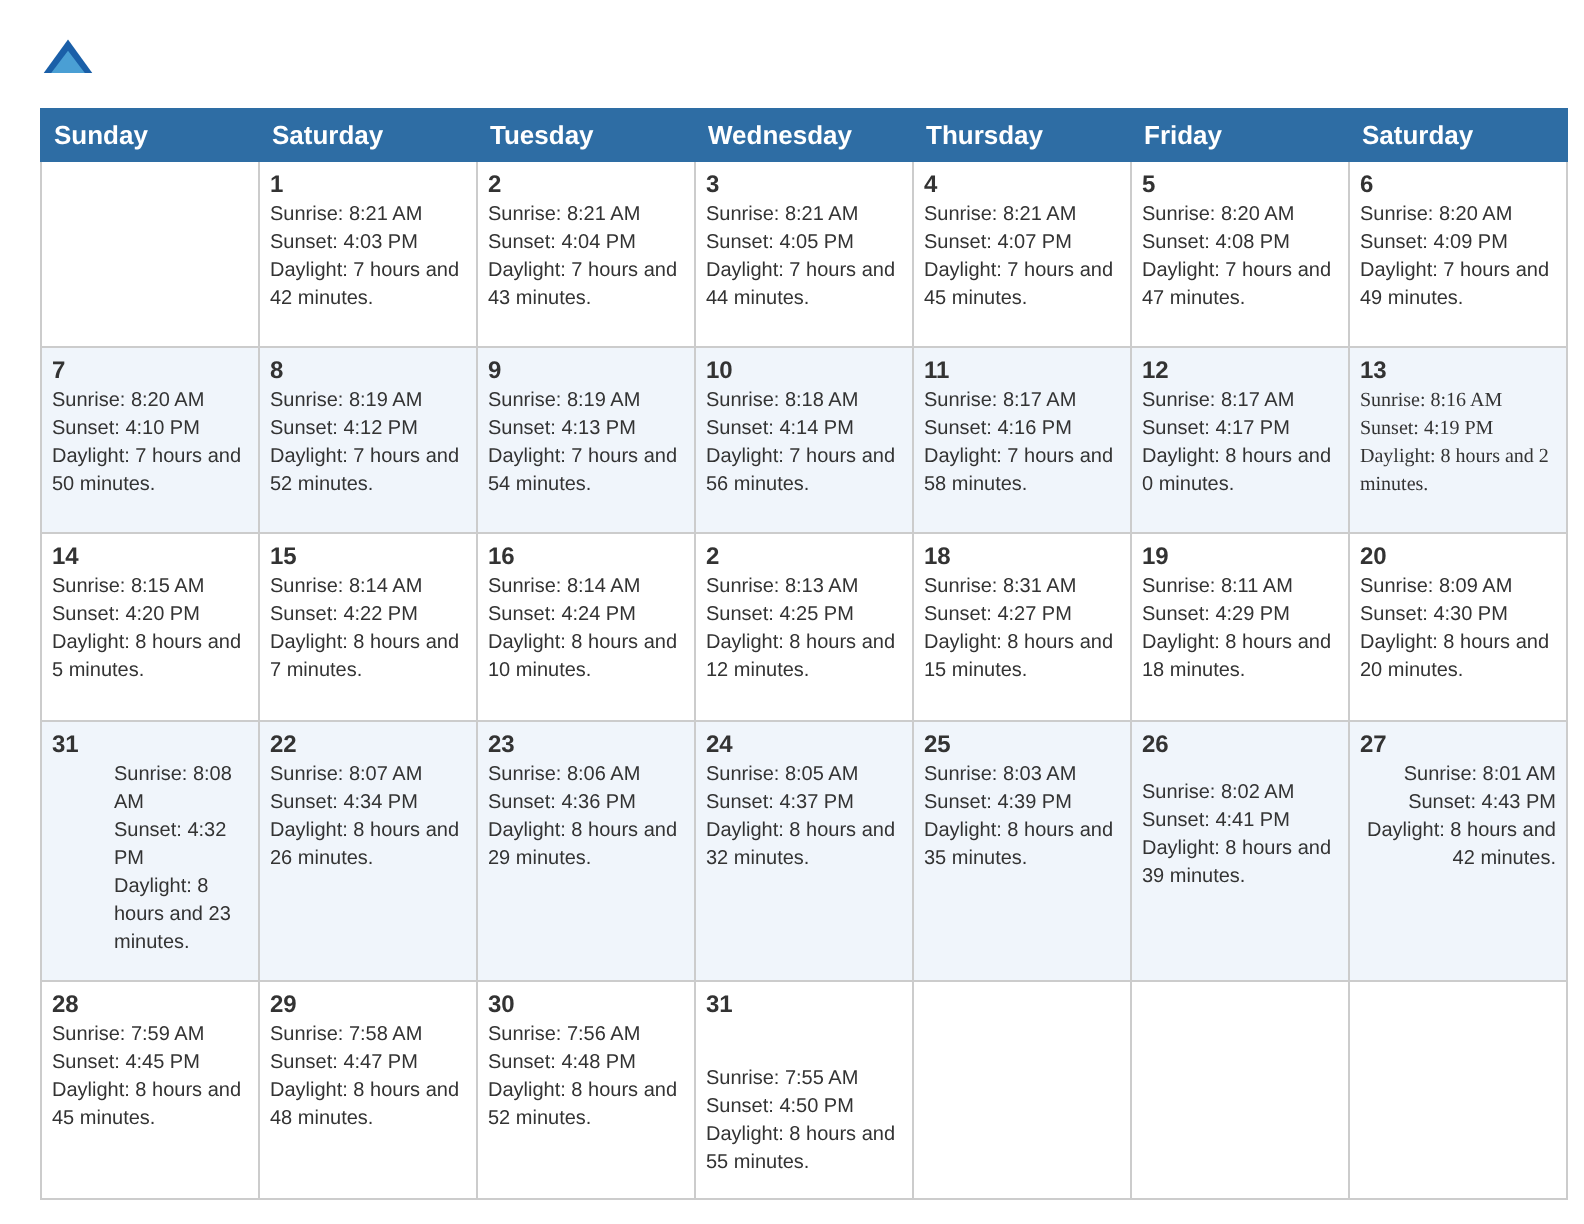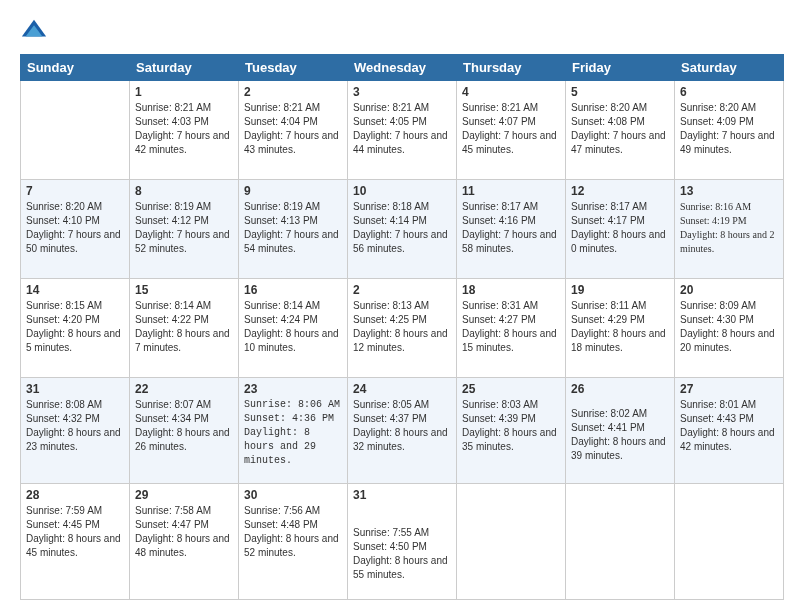--- a/index.html
+++ b/index.html
@@ -263,33 +263,33 @@
           <td>
             <span class="day-num">20</span>
             <div class="day-detail" style="white-space: pre-line;">Sunrise: 8:09 AM
 Sunset: 4:30 PM
 Daylight: 8 hours and 20 minutes.</div>
           </td>
         </tr>
         <tr>
           <td>
             <span class="day-num">31</span>
-            <div class="day-detail" style="white-space: pre-line;">Sunrise: 8:08 AM
+            <div class="day-detail" style="white-space: pre-line; margin-left: 31px;">Sunrise: 8:08 AM
 Sunset: 4:32 PM
 Daylight: 8 hours and 23 minutes.</div>
           </td>
           <td>
             <span class="day-num">22</span>
             <div class="day-detail" style="white-space: pre-line;">Sunrise: 8:07 AM
 Sunset: 4:34 PM
 Daylight: 8 hours and 26 minutes.</div>
           </td>
           <td>
             <span class="day-num">23</span>
-            <div class="day-detail" style="white-space: pre-line; font-family: Liberation Mono, monospace;">Sunrise: 8:06 AM
+            <div class="day-detail" style="white-space: pre-line;">Sunrise: 8:06 AM
 Sunset: 4:36 PM
 Daylight: 8 hours and 29 minutes.</div>
           </td>
           <td>
             <span class="day-num">24</span>
             <div class="day-detail" style="white-space: pre-line;">Sunrise: 8:05 AM
 Sunset: 4:37 PM
 Daylight: 8 hours and 32 minutes.</div>
           </td>
           <td>
@@ -299,21 +299,21 @@
 Daylight: 8 hours and 35 minutes.</div>
           </td>
           <td>
             <span class="day-num">26</span>
             <div class="day-detail" style="white-space: pre-line; margin-top: 11px;">Sunrise: 8:02 AM
 Sunset: 4:41 PM
 Daylight: 8 hours and 39 minutes.</div>
           </td>
           <td>
             <span class="day-num">27</span>
-            <div class="day-detail" style="white-space: pre-line;">Sunrise: 8:01 AM
+            <div class="day-detail" style="white-space: pre-line; text-align: right;">Sunrise: 8:01 AM
 Sunset: 4:43 PM
 Daylight: 8 hours and 42 minutes.</div>
           </td>
         </tr>
         <tr>
           <td>
             <span class="day-num">28</span>
             <div class="day-detail" style="white-space: pre-line;">Sunrise: 7:59 AM
 Sunset: 4:45 PM
 Daylight: 8 hours and 45 minutes.</div>

